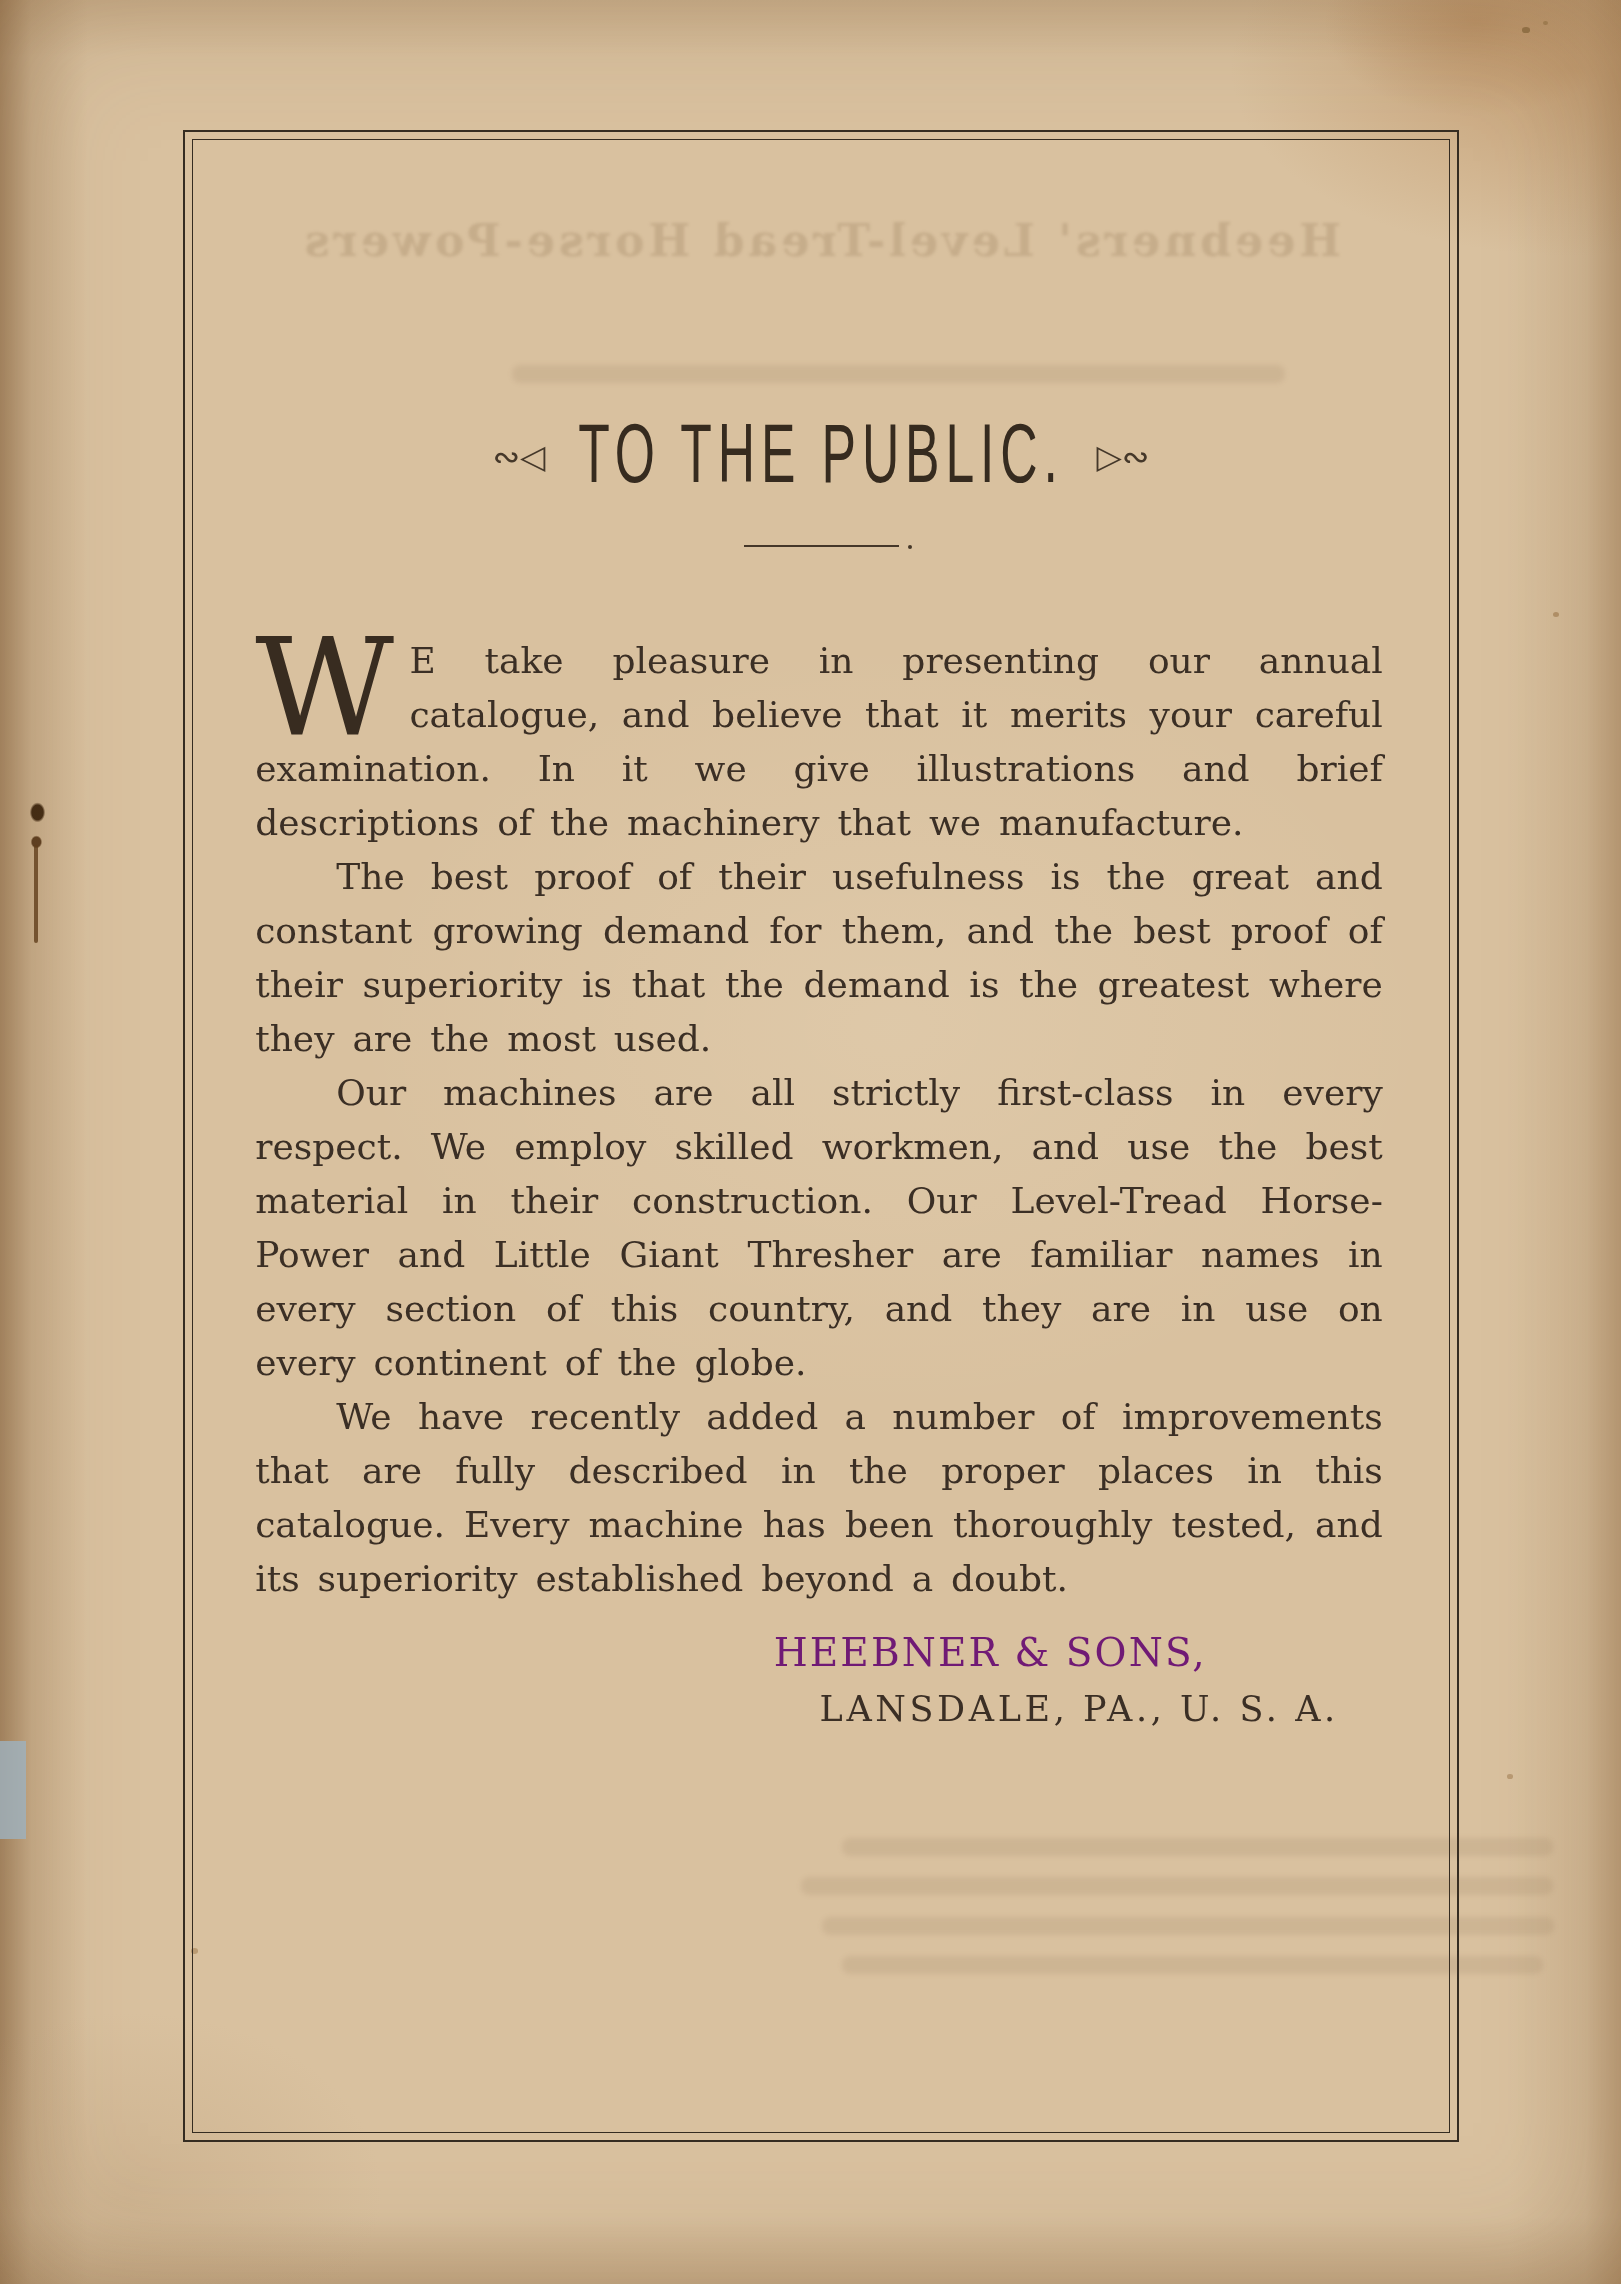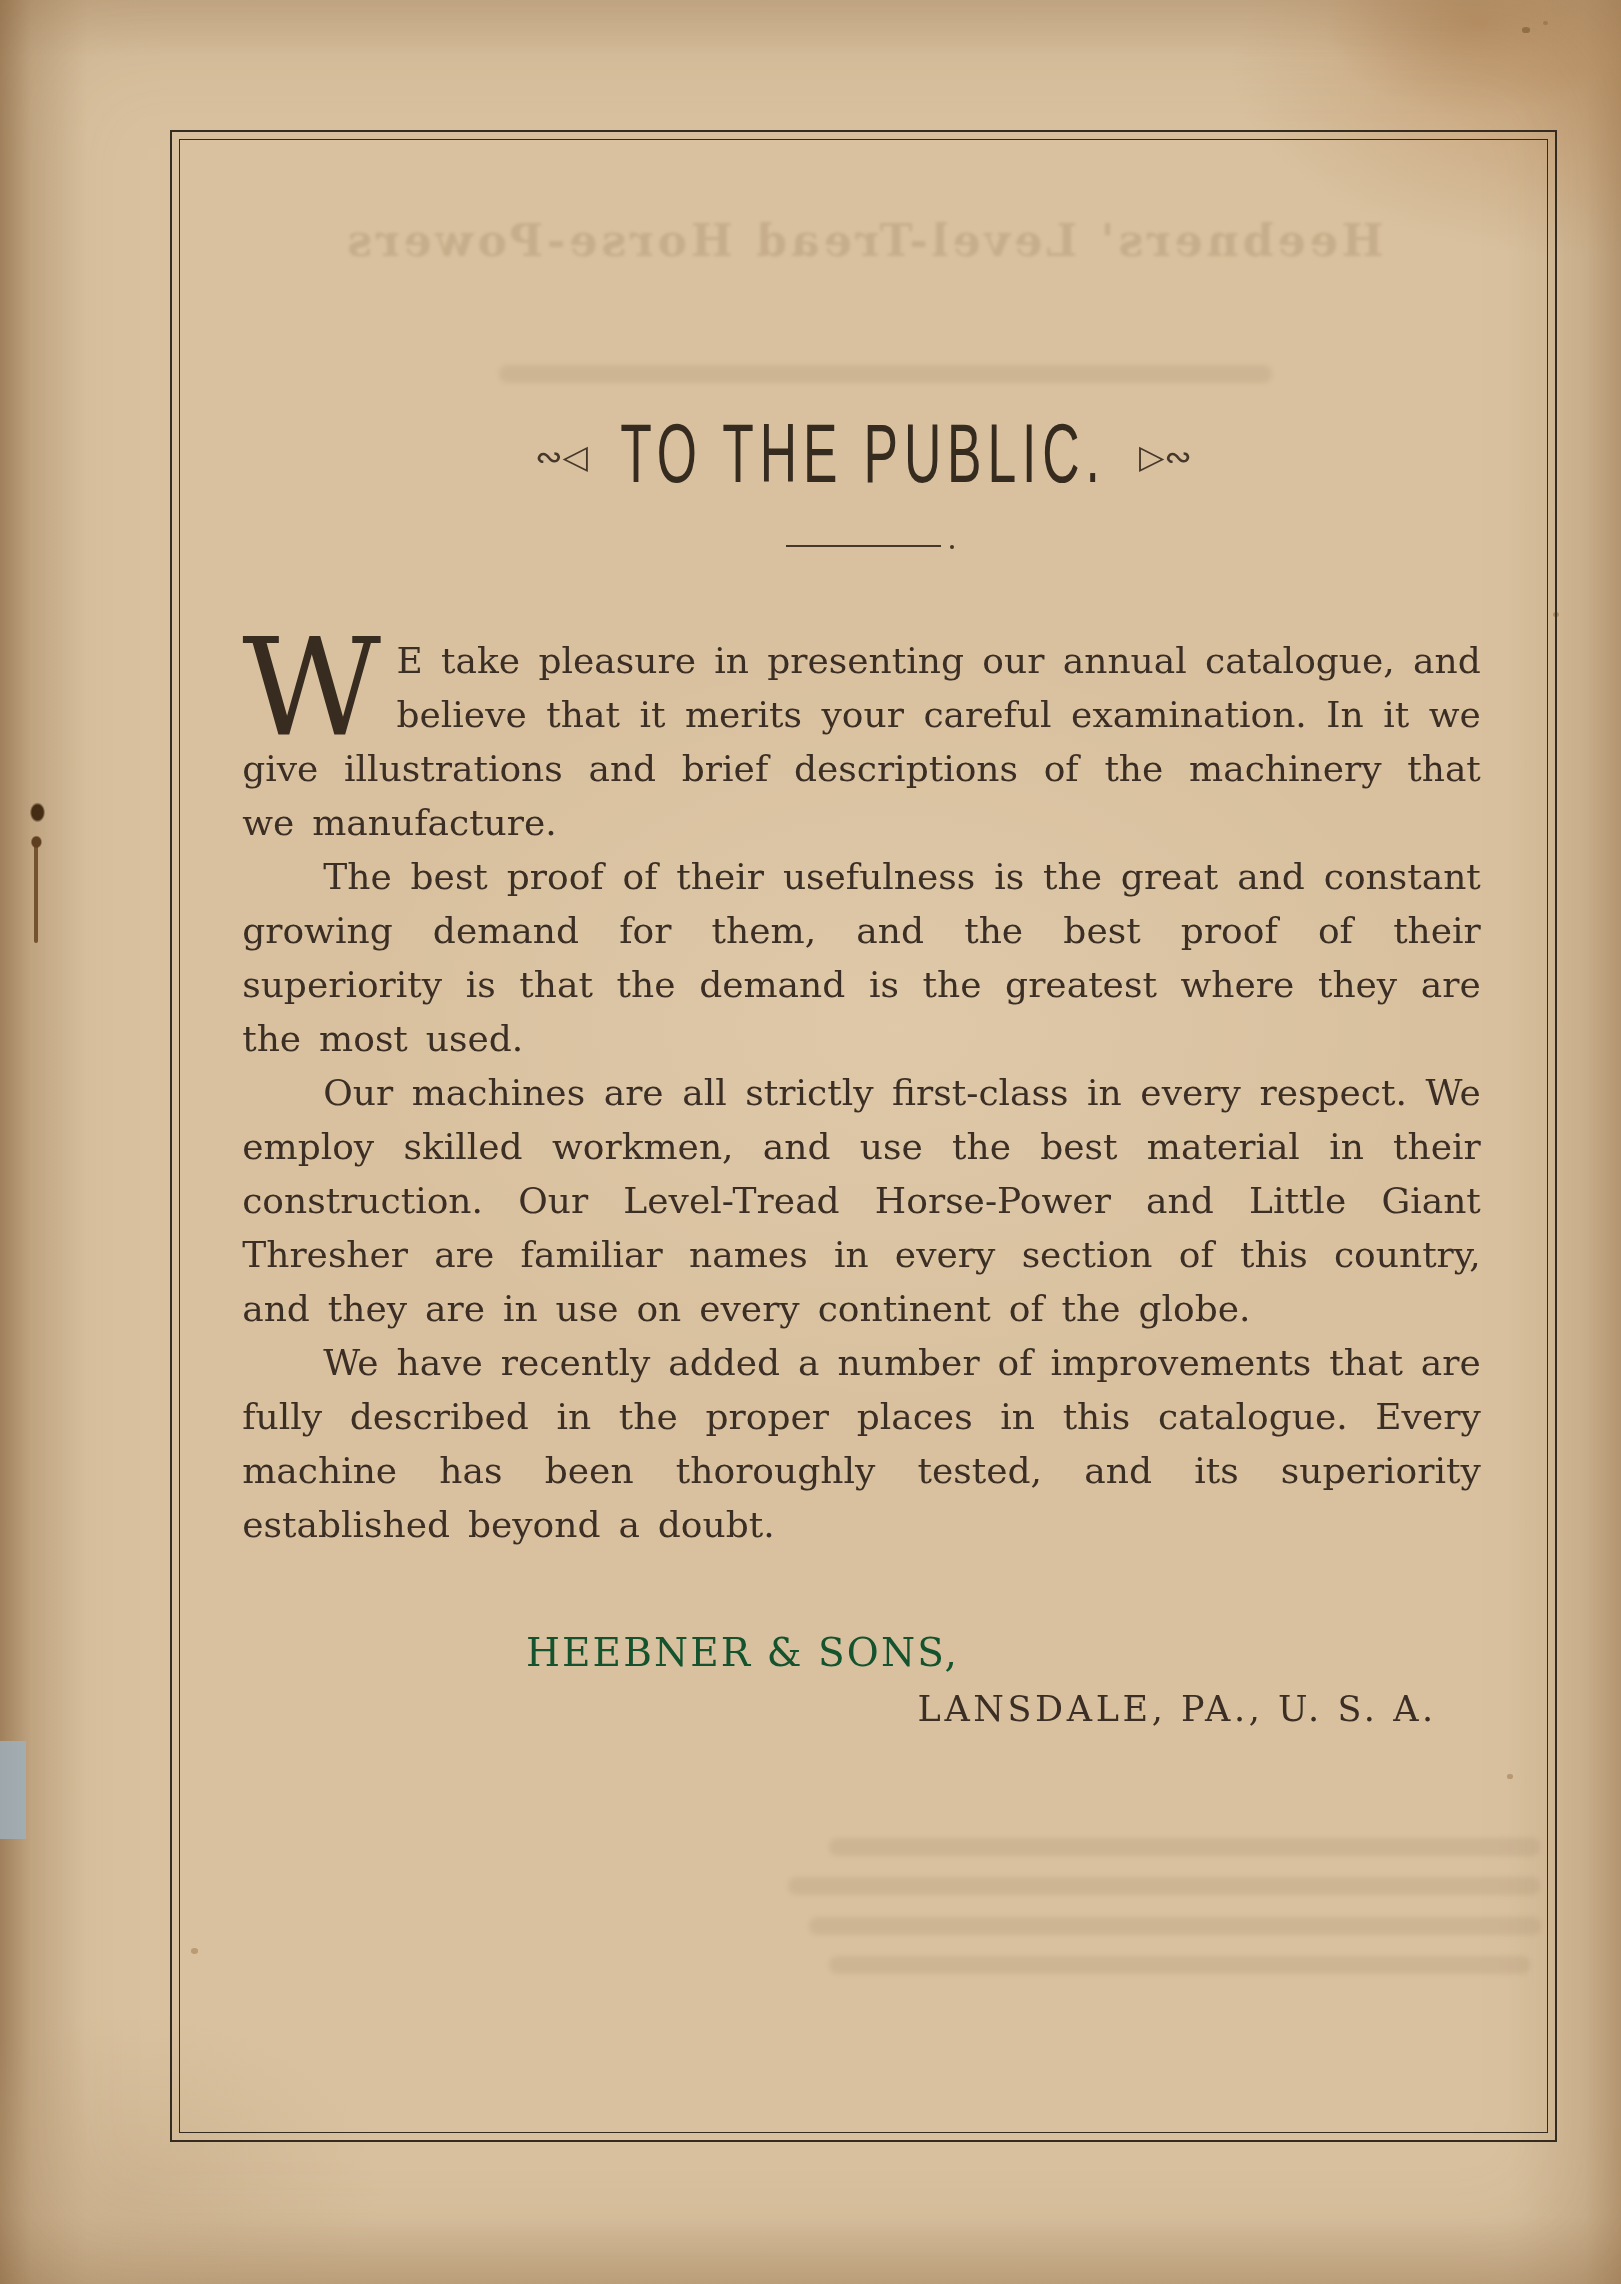--- a/index.html
+++ b/index.html
@@ -30,21 +30,21 @@
   .thread-line { left:34px; top:845px; width:3.6px; height:98px; background:rgba(96,62,28,.8); border-radius:2.1px; }
   .stain-blue { left:0; top:1741px; width:26px; height:98px; background:#9eb2bf; opacity:.8; }
   .fox-a { right:91px; top:27px; width:7.7px; height:5.7px; border-radius:50%; background:#8a6a40; opacity:.85; }
   .fox-b { right:73px; top:20.6px; width:4.6px; height:4.1px; border-radius:50%; background:#97754a; opacity:.8; }
   .fox-c { right:62px; top:612px; width:6.2px; height:5.2px; border-radius:50%; background:#9a7448; opacity:.6; }
   .fox-d { left:191px; bottom:330px; width:7.2px; height:5.7px; border-radius:50%; background:#a07c4e; opacity:.55; }
   .fox-e { right:108px; bottom:505px; width:5.7px; height:4.6px; border-radius:50%; background:#9a7448; opacity:.5; }
 
   
   .frame-outer {
-    position:absolute; left:170px; top:130px; width:1387px; height:2012px;
+    position:absolute; left:183px; top:130px; width:1276px; height:2012px;
     border:2.6px solid #352c21; box-sizing:border-box;
   }
   .frame-inner {
     position:absolute; left:7.2px; top:7.2px; right:7.2px; bottom:7.2px;
     border:1.5px solid #352c21; box-sizing:border-box; position:absolute;
   }
 
   
   .ghost-title {
     position:absolute; top:75px; left:0; right:0; text-align:center;
@@ -92,22 +92,22 @@
   }
   .body-text p { margin:0; }
   .body-text p.indent { text-indent:81px; }
   .dropcap {
     float:left; font-size:135px; line-height:97px;
     margin:5.2px 15.5px 0 0; color:#382c20;
   }
 
   
   .sig {
-    margin-top:78px; padding-right:242px; text-align:center;
-    font-size:39px; letter-spacing:2.1px; color:#14532d;
+    margin-top:24px; padding-right:242px; text-align:right;
+    font-size:39px; letter-spacing:2.1px; color:#701a75;
   }
   .sig-loc {
     margin-top:13.4px; padding-right:110px; text-align:right;
     font-size:35px; letter-spacing:3.6px; color:#3b2f25;
   }
 </style>
 </head>
 <body>
 
 <div>

